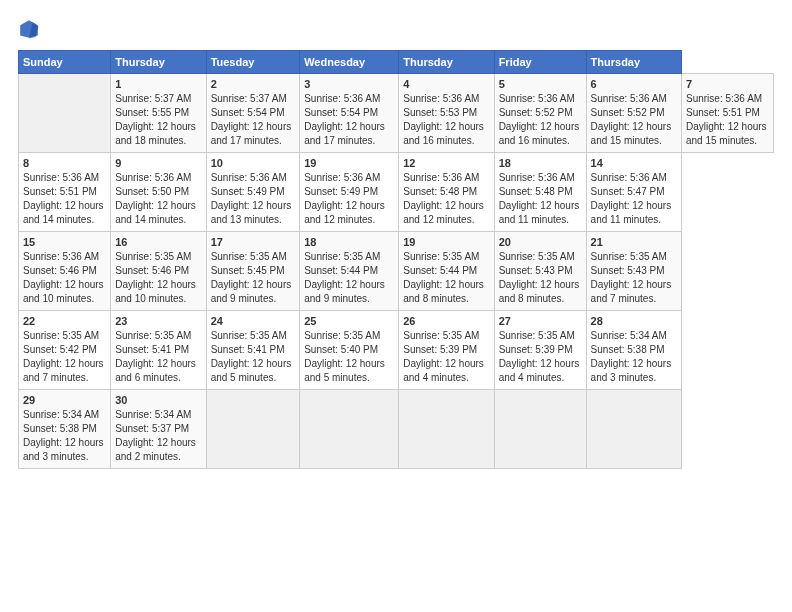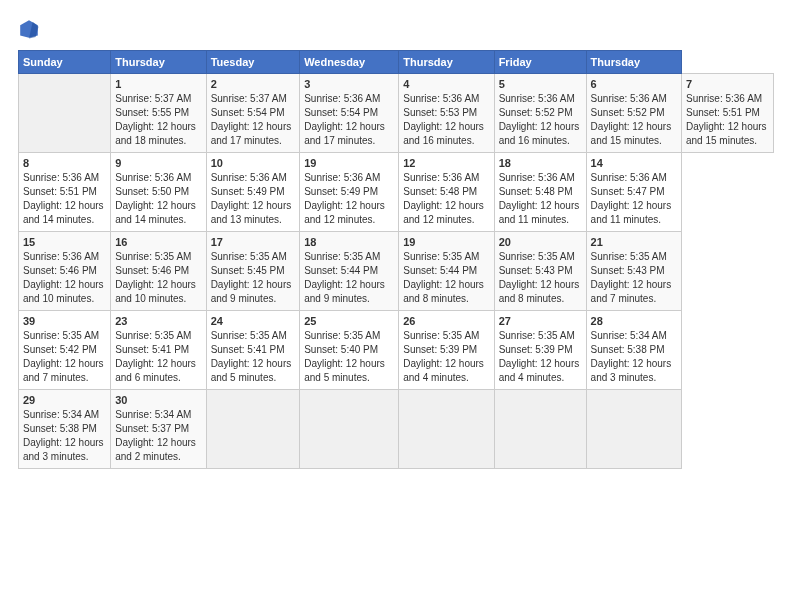--- a/index.html
+++ b/index.html
@@ -155,21 +155,21 @@
         <tr>
           <td><span class="day-num">15</span><span class="day-info">Sunrise: 5:36 AM<br>Sunset: 5:46 PM<br>Daylight: 12 hours and 10 minutes.</span></td>
           <td><span class="day-num">16</span><span class="day-info">Sunrise: 5:35 AM<br>Sunset: 5:46 PM<br>Daylight: 12 hours and 10 minutes.</span></td>
           <td><span class="day-num">17</span><span class="day-info">Sunrise: 5:35 AM<br>Sunset: 5:45 PM<br>Daylight: 12 hours and 9 minutes.</span></td>
           <td><span class="day-num">18</span><span class="day-info">Sunrise: 5:35 AM<br>Sunset: 5:44 PM<br>Daylight: 12 hours and 9 minutes.</span></td>
           <td><span class="day-num">19</span><span class="day-info">Sunrise: 5:35 AM<br>Sunset: 5:44 PM<br>Daylight: 12 hours and 8 minutes.</span></td>
           <td><span class="day-num">20</span><span class="day-info">Sunrise: 5:35 AM<br>Sunset: 5:43 PM<br>Daylight: 12 hours and 8 minutes.</span></td>
           <td><span class="day-num">21</span><span class="day-info">Sunrise: 5:35 AM<br>Sunset: 5:43 PM<br>Daylight: 12 hours and 7 minutes.</span></td>
         </tr>
         <tr>
-          <td><span class="day-num">39</span><span class="day-info">Sunrise: 5:35 AM<br>Sunset: 5:42 PM<br>Daylight: 12 hours and 7 minutes.</span></td>
+          <td><span class="day-num">22</span><span class="day-info">Sunrise: 5:35 AM<br>Sunset: 5:42 PM<br>Daylight: 12 hours and 7 minutes.</span></td>
           <td><span class="day-num">23</span><span class="day-info">Sunrise: 5:35 AM<br>Sunset: 5:41 PM<br>Daylight: 12 hours and 6 minutes.</span></td>
           <td><span class="day-num">24</span><span class="day-info">Sunrise: 5:35 AM<br>Sunset: 5:41 PM<br>Daylight: 12 hours and 5 minutes.</span></td>
           <td><span class="day-num">25</span><span class="day-info">Sunrise: 5:35 AM<br>Sunset: 5:40 PM<br>Daylight: 12 hours and 5 minutes.</span></td>
           <td><span class="day-num">26</span><span class="day-info">Sunrise: 5:35 AM<br>Sunset: 5:39 PM<br>Daylight: 12 hours and 4 minutes.</span></td>
           <td><span class="day-num">27</span><span class="day-info">Sunrise: 5:35 AM<br>Sunset: 5:39 PM<br>Daylight: 12 hours and 4 minutes.</span></td>
           <td><span class="day-num">28</span><span class="day-info">Sunrise: 5:34 AM<br>Sunset: 5:38 PM<br>Daylight: 12 hours and 3 minutes.</span></td>
         </tr>
         <tr>
           <td><span class="day-num">29</span><span class="day-info">Sunrise: 5:34 AM<br>Sunset: 5:38 PM<br>Daylight: 12 hours and 3 minutes.</span></td>
           <td><span class="day-num">30</span><span class="day-info">Sunrise: 5:34 AM<br>Sunset: 5:37 PM<br>Daylight: 12 hours and 2 minutes.</span></td>

